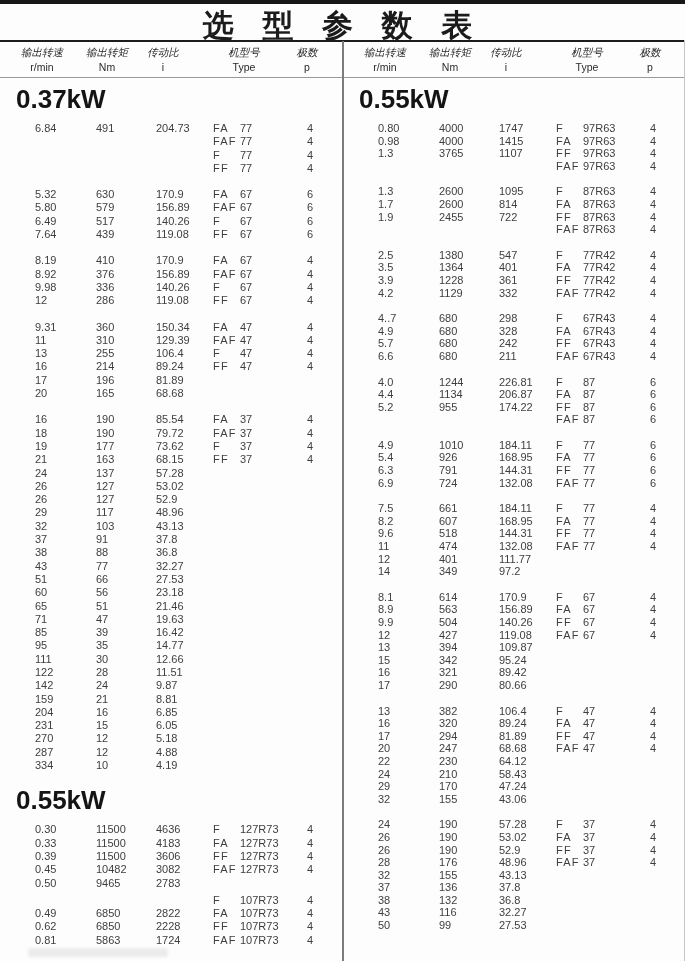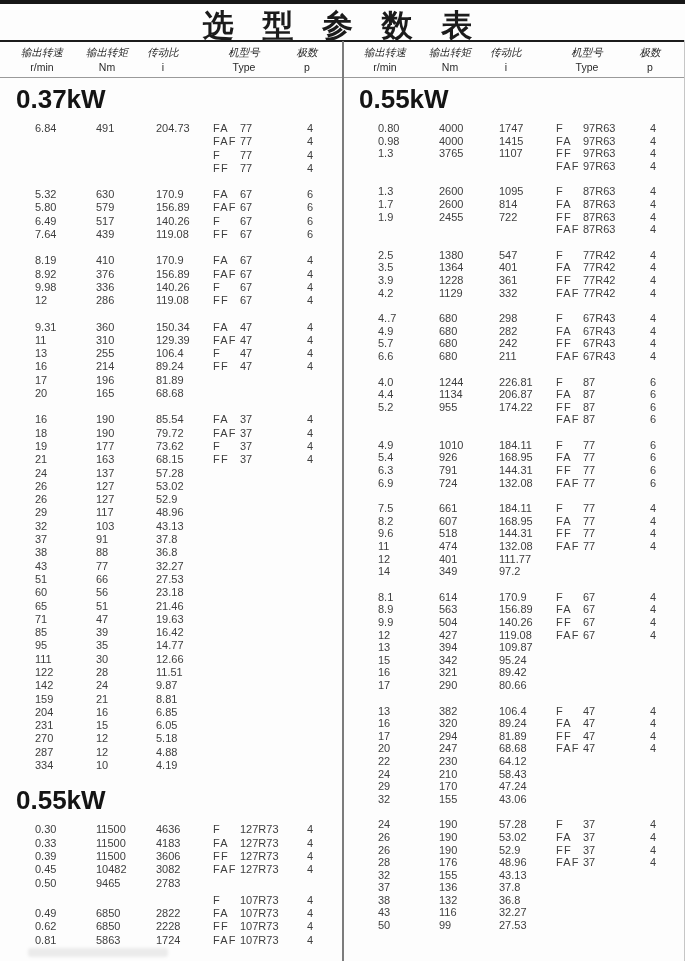--- a/index.html
+++ b/index.html
@@ -647,21 +647,21 @@
           <span class="cell c1">4..7</span>
           <span class="cell c2">680</span>
           <span class="cell c3">298</span>
           <span class="cell c4">F</span>
           <span class="cell c5">67R43</span>
           <span class="cell c6">4</span>
         </div>
         <div class="row">
           <span class="cell c1">4.9</span>
           <span class="cell c2">680</span>
-          <span class="cell c3">282</span>
+          <span class="cell c3">328</span>
           <span class="cell c4">FA</span>
           <span class="cell c5">67R43</span>
           <span class="cell c6">4</span>
         </div>
         <div class="row">
           <span class="cell c1">5.7</span>
           <span class="cell c2">680</span>
           <span class="cell c3">242</span>
           <span class="cell c4">FF</span>
           <span class="cell c5">67R43</span>

